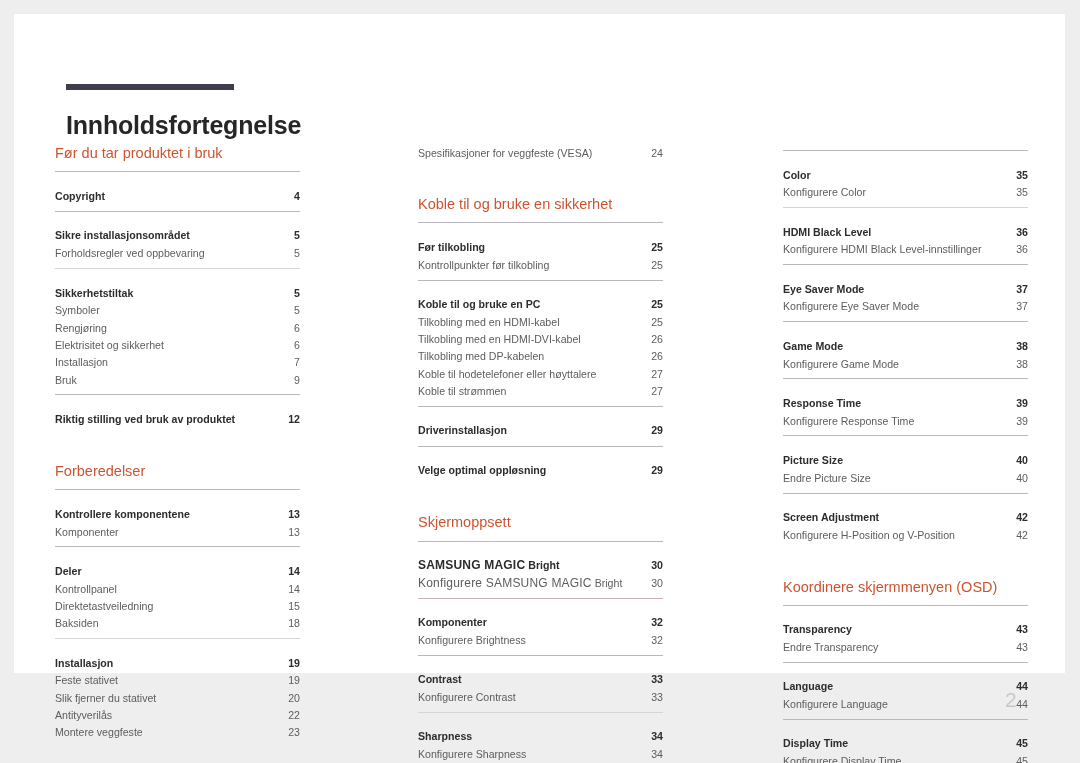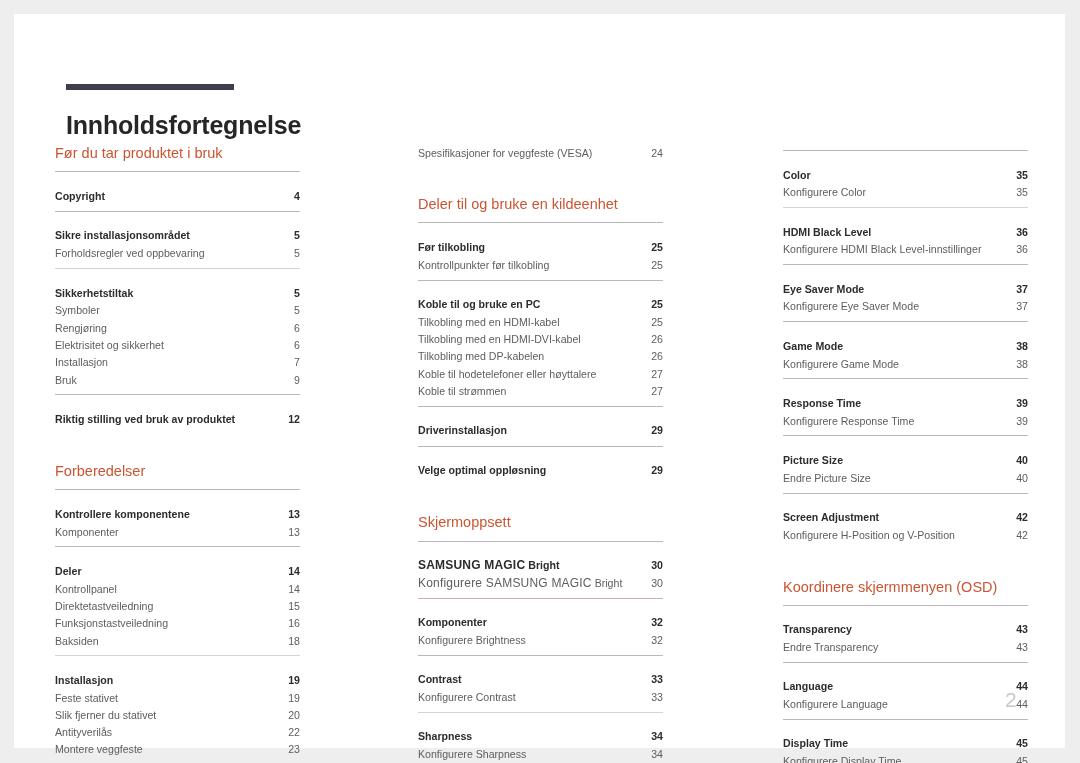--- a/index.html
+++ b/index.html
@@ -12,21 +12,21 @@
     background: #eeeeee;
     font-family: "Liberation Sans", "DejaVu Sans", sans-serif;
     overflow: hidden;
   }
 
   .page-sheet {
     position: absolute;
     left: 14px;
     top: 14px;
     width: 1051px;
-    height: 734px;
+    height: 659px;
     background: #ffffff;
     box-sizing: border-box;
   }
 
   
   .title-rule {
     position: absolute;
     left: 52px;
     top: 70px;
     width: 168px;
@@ -207,24 +207,20 @@
         </div>
         <div class="row row-sub">
           <span class="label">Kontrollpanel</span>
           <span class="pg">14</span>
         </div>
         <div class="row row-sub">
           <span class="label">Direktetastveiledning</span>
           <span class="pg">15</span>
         </div>
         <div class="row row-sub">
-          <span class="label">Funksjonstastveiledning</span>
-          <span class="pg">16</span>
-        </div>
-        <div class="row row-sub">
           <span class="label">Baksiden</span>
           <span class="pg">18</span>
         </div>
       </div>
       <div class="group group-faint">
         <div class="row row-main">
           <span class="label">Installasjon</span>
           <span class="pg">19</span>
         </div>
         <div class="row row-sub">
@@ -245,21 +241,21 @@
         </div>
       </div>
     </div>
   <div class="col col-1">
       <div class="group no-rule">
         <div class="row row-sub">
           <span class="label">Spesifikasjoner for veggfeste (VESA)</span>
           <span class="pg">24</span>
         </div>
       </div>
-      <div class="sec-heading space-before">Deler til og bruke en kildeenhet</div>
+      <div class="sec-heading space-before">Koble til og bruke en sikkerhet</div>
       <div class="group  first-in-section">
         <div class="row row-main">
           <span class="label">Før tilkobling</span>
           <span class="pg">25</span>
         </div>
         <div class="row row-sub">
           <span class="label">Kontrollpunkter før tilkobling</span>
           <span class="pg">25</span>
         </div>
       </div>

